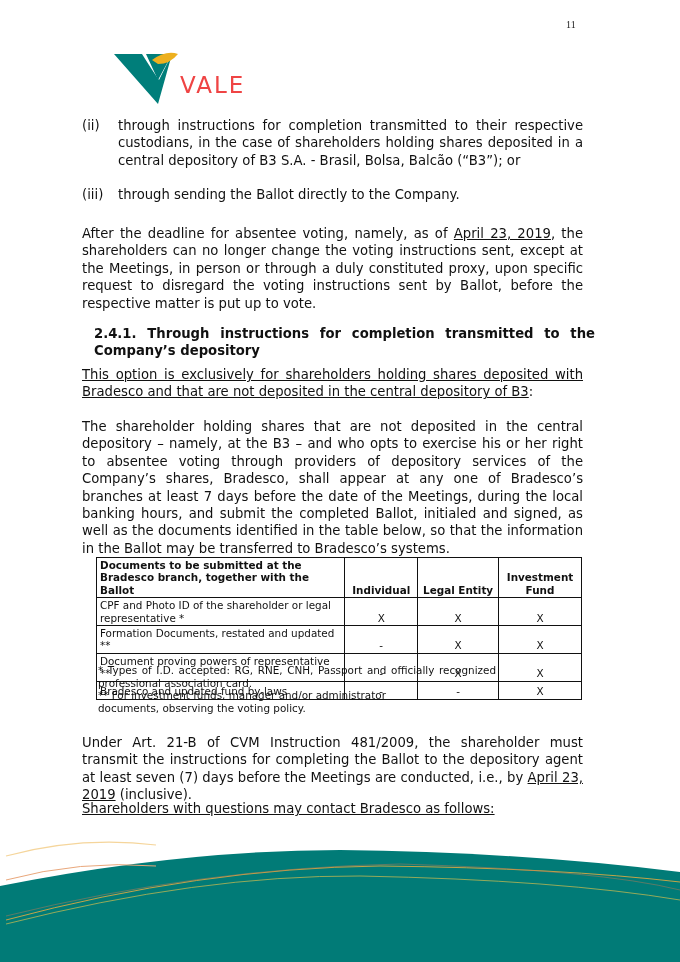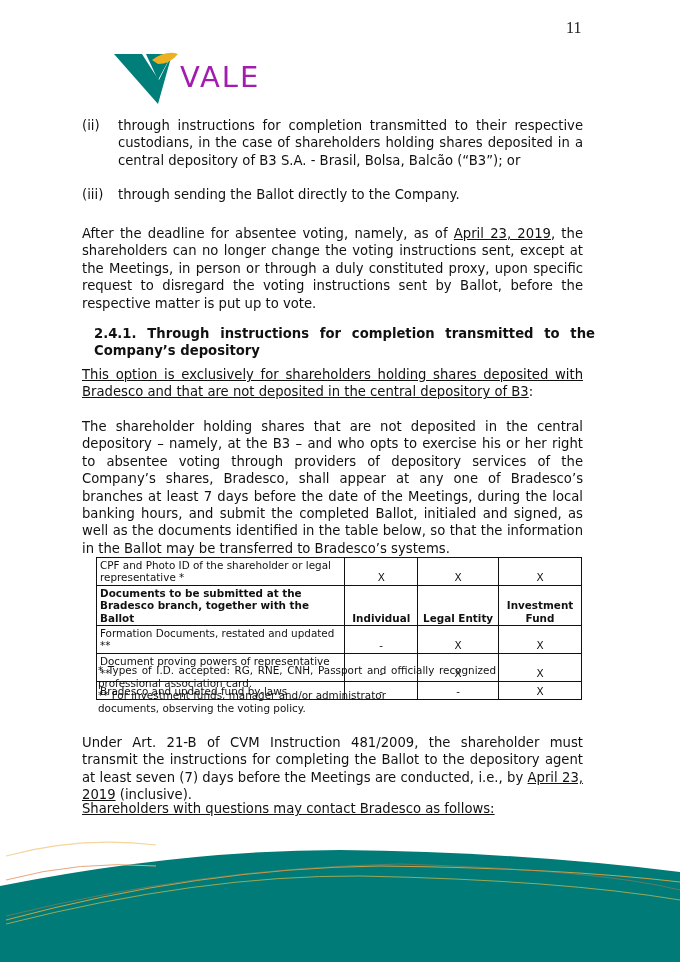--- a/index.html
+++ b/index.html
@@ -3,27 +3,27 @@
 <meta charset="utf-8">
 <style>
   html, body { margin: 0; padding: 0; }
   body {
     width: 680px; height: 962px; position: relative; overflow: hidden;
     background: #ffffff; color: #111;
     font-family: "DejaVu Sans", sans-serif;
   }
   .page-number {
     position: absolute; top: 19px; left: 566px;
-    font-family: "Liberation Serif", serif; font-size: 16px; color: #222;
+    font-family: "Liberation Serif", serif; font-size: 10px; color: #222;
   }
   .logo { position: absolute; left: 112px; top: 50px; width: 140px; height: 56px; }
   .logo-text {
-    position: absolute; left: 180px; top: 60px;
-    font-family: "DejaVu Sans", sans-serif; font-size: 29px; letter-spacing: 2px;
-    color: #a21caf; font-weight: normal;
+    position: absolute; left: 180px; top: 72px;
+    font-family: "DejaVu Sans", sans-serif; font-size: 23px; letter-spacing: 2px;
+    color: #ef4444; font-weight: normal;
   }
   .content {
     position: absolute; left: 82px; width: 501px;
     font-size: 13.2px; line-height: 17.4px; text-align: justify;
   }
   .item { display: flex; }
   .item .num { width: 36px; flex: 0 0 36px; }
   .item .txt { flex: 1; text-align: justify; }
   .u { text-decoration: underline; }
   h3 {
@@ -82,31 +82,31 @@
 <p class="content" style="top:418px;">The shareholder holding shares that are not deposited in the central depository – namely, at the B3 – and who opts to exercise his or her right to absentee voting through providers of depository services of the Company’s shares, Bradesco, shall appear at any one of Bradesco’s branches at least 7 days before the date of the Meetings, during the local banking hours, and submit the completed Ballot, initialed and signed, as well as the documents identified in the table below, so that the information in the Ballot may be transferred to Bradesco’s systems.</p>
 
 <table class="docs">
   <colgroup>
       <col style="width:249px">
       <col style="width:73px">
       <col style="width:81px">
       <col style="width:83px">
     </colgroup>
   <tbody>
-      <tr style="height:26px;">
+      <tr style="height:27px;">
+    <th class="first">Documents to be submitted at the Bradesco branch, together with the Ballot</th>
+    <th>Individual</th>
+    <th>Legal Entity</th>
+    <th>Investment Fund</th>
+  </tr>
+  <tr style="height:26px;">
     <td>CPF and Photo ID of the shareholder or legal representative *</td>
     <td class="mark">X</td>
     <td class="mark">X</td>
     <td class="mark">X</td>
-  </tr>
-  <tr style="height:27px;">
-    <th class="first">Documents to be submitted at the Bradesco branch, together with the Ballot</th>
-    <th>Individual</th>
-    <th>Legal Entity</th>
-    <th>Investment Fund</th>
   </tr>
   <tr style="height:18px;">
     <td>Formation Documents, restated and updated **</td>
     <td class="mark">-</td>
     <td class="mark">X</td>
     <td class="mark">X</td>
   </tr>
   <tr style="height:18px;">
     <td>Document proving powers of representative **</td>
     <td class="mark">-</td>

